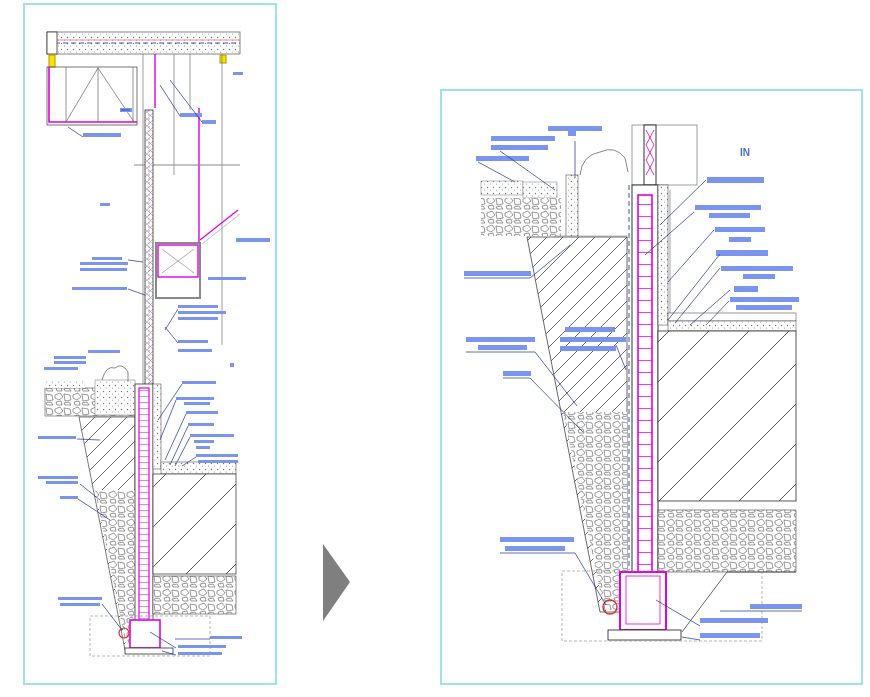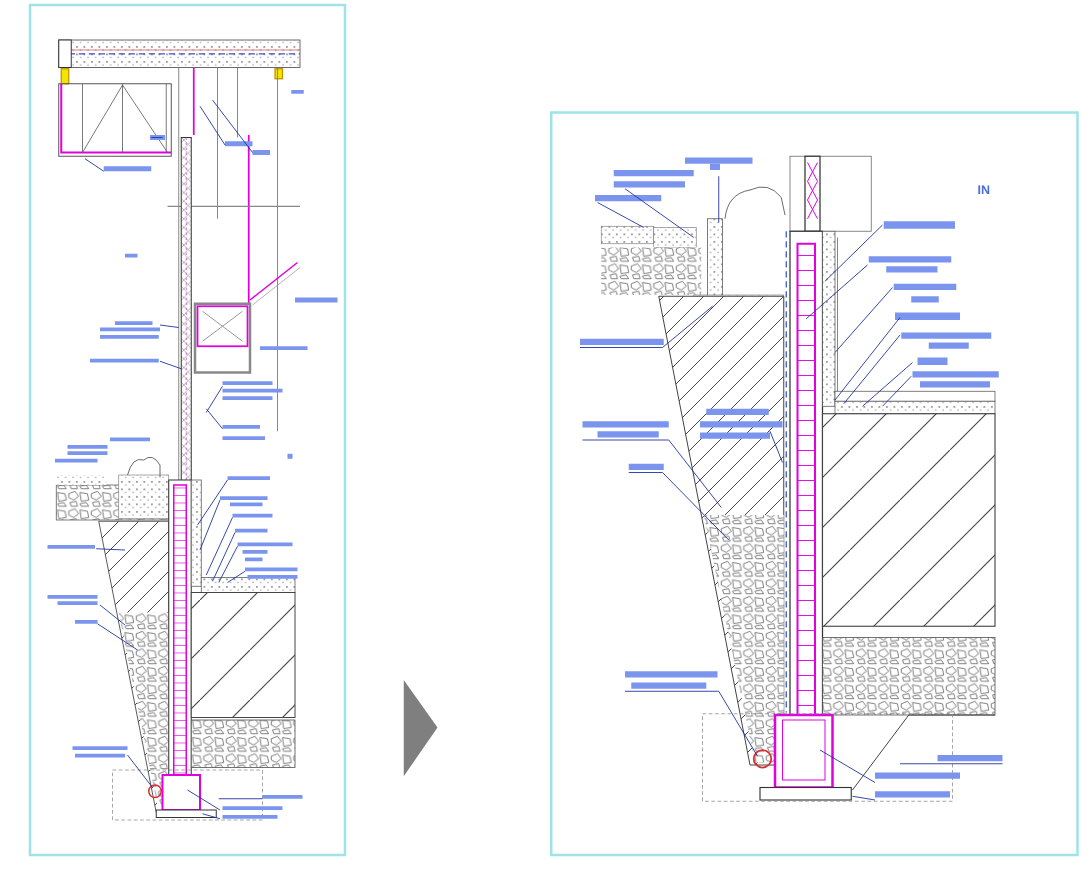--- a/index.html
+++ b/index.html
@@ -1,21 +1,21 @@
 <!DOCTYPE html>
 <html><head>
 <meta charset="utf-8">
 <style>
   html,body{margin:0;padding:0;background:#ffffff;}
   body{width:870px;height:697px;position:relative;overflow:hidden;font-family:"Liberation Sans",sans-serif;}
   .panel{position:absolute;border:2px solid #9fe3e6;box-sizing:border-box;background:#fff;}
   #left-panel{left:23px;top:3px;width:254px;height:682px;}
   #right-panel{left:440px;top:89px;width:423px;height:596px;}
   svg{position:absolute;left:0;top:0;}
-  .in-label{position:absolute;left:782px;top:147px;font-size:10px;color:#4a6fd6;font-weight:bold;}
+  .in-label{position:absolute;left:740px;top:147px;font-size:10px;color:#4a6fd6;font-weight:bold;}
 </style>
 </head>
 <body>
 
 <div id="left-panel" class="panel"></div>
 <div id="right-panel" class="panel"></div>
 
 <svg width="870" height="697" viewBox="0 0 870 697">
   <defs>
     <pattern id="gravel" width="6" height="6" patternUnits="userSpaceOnUse">

